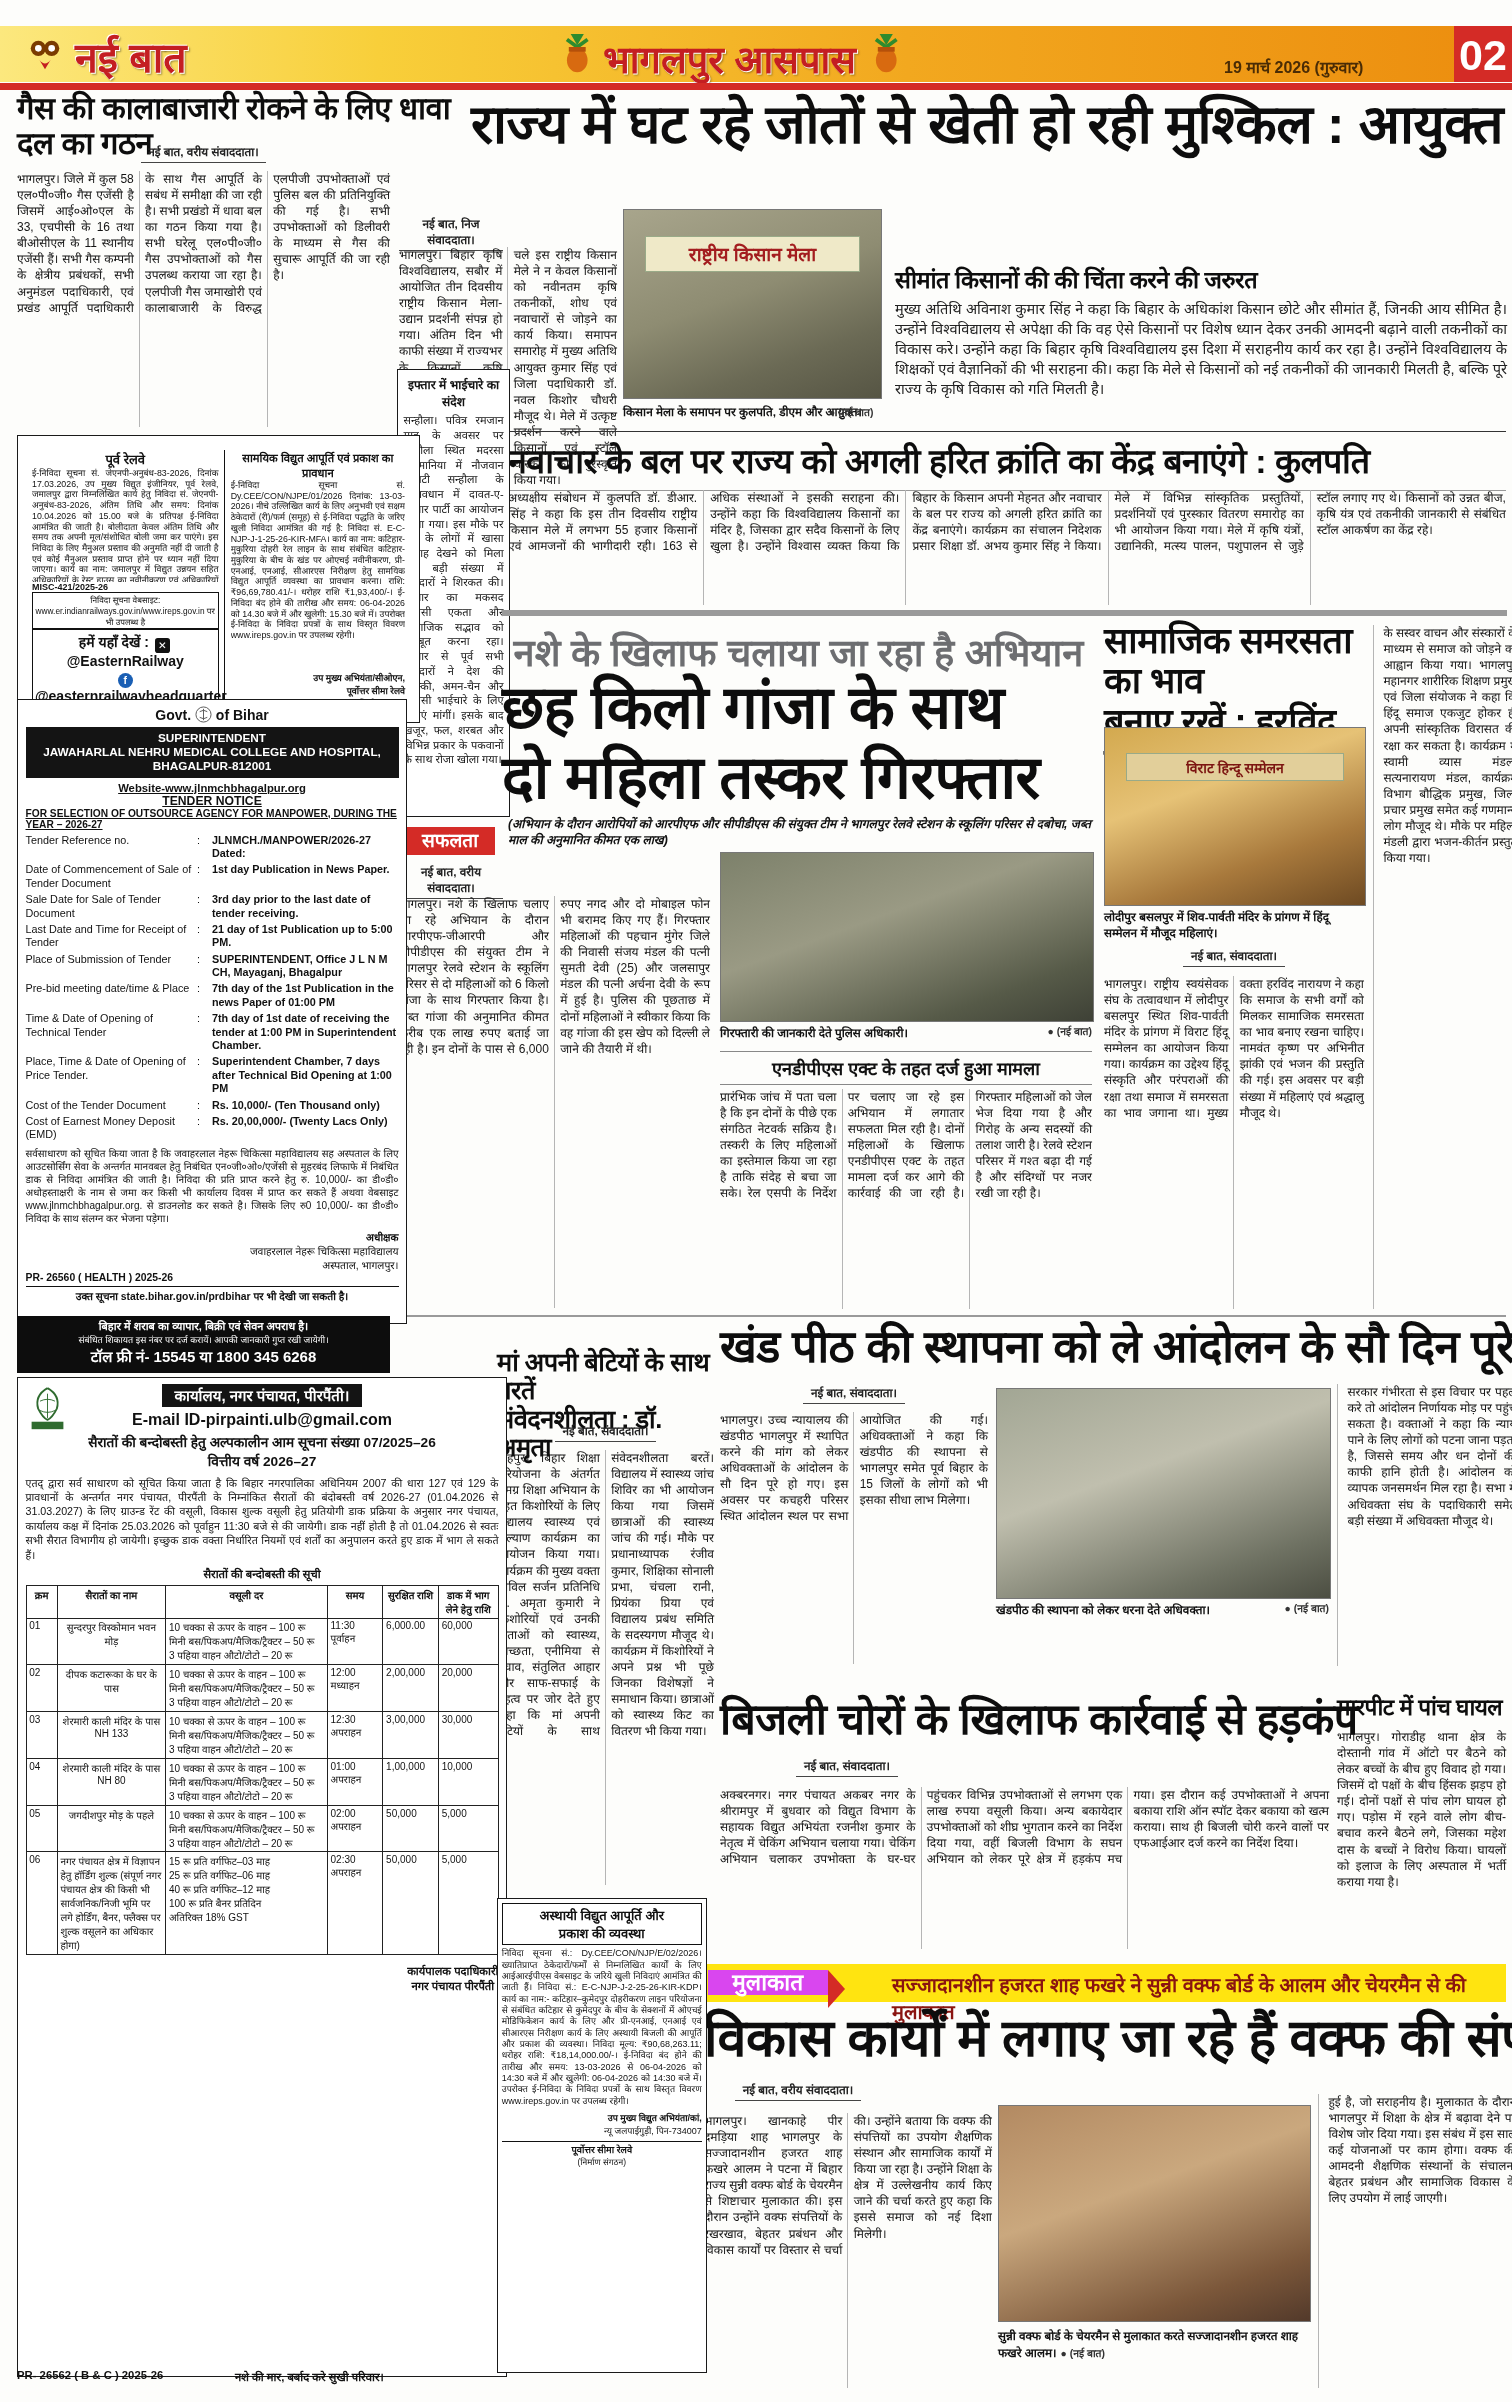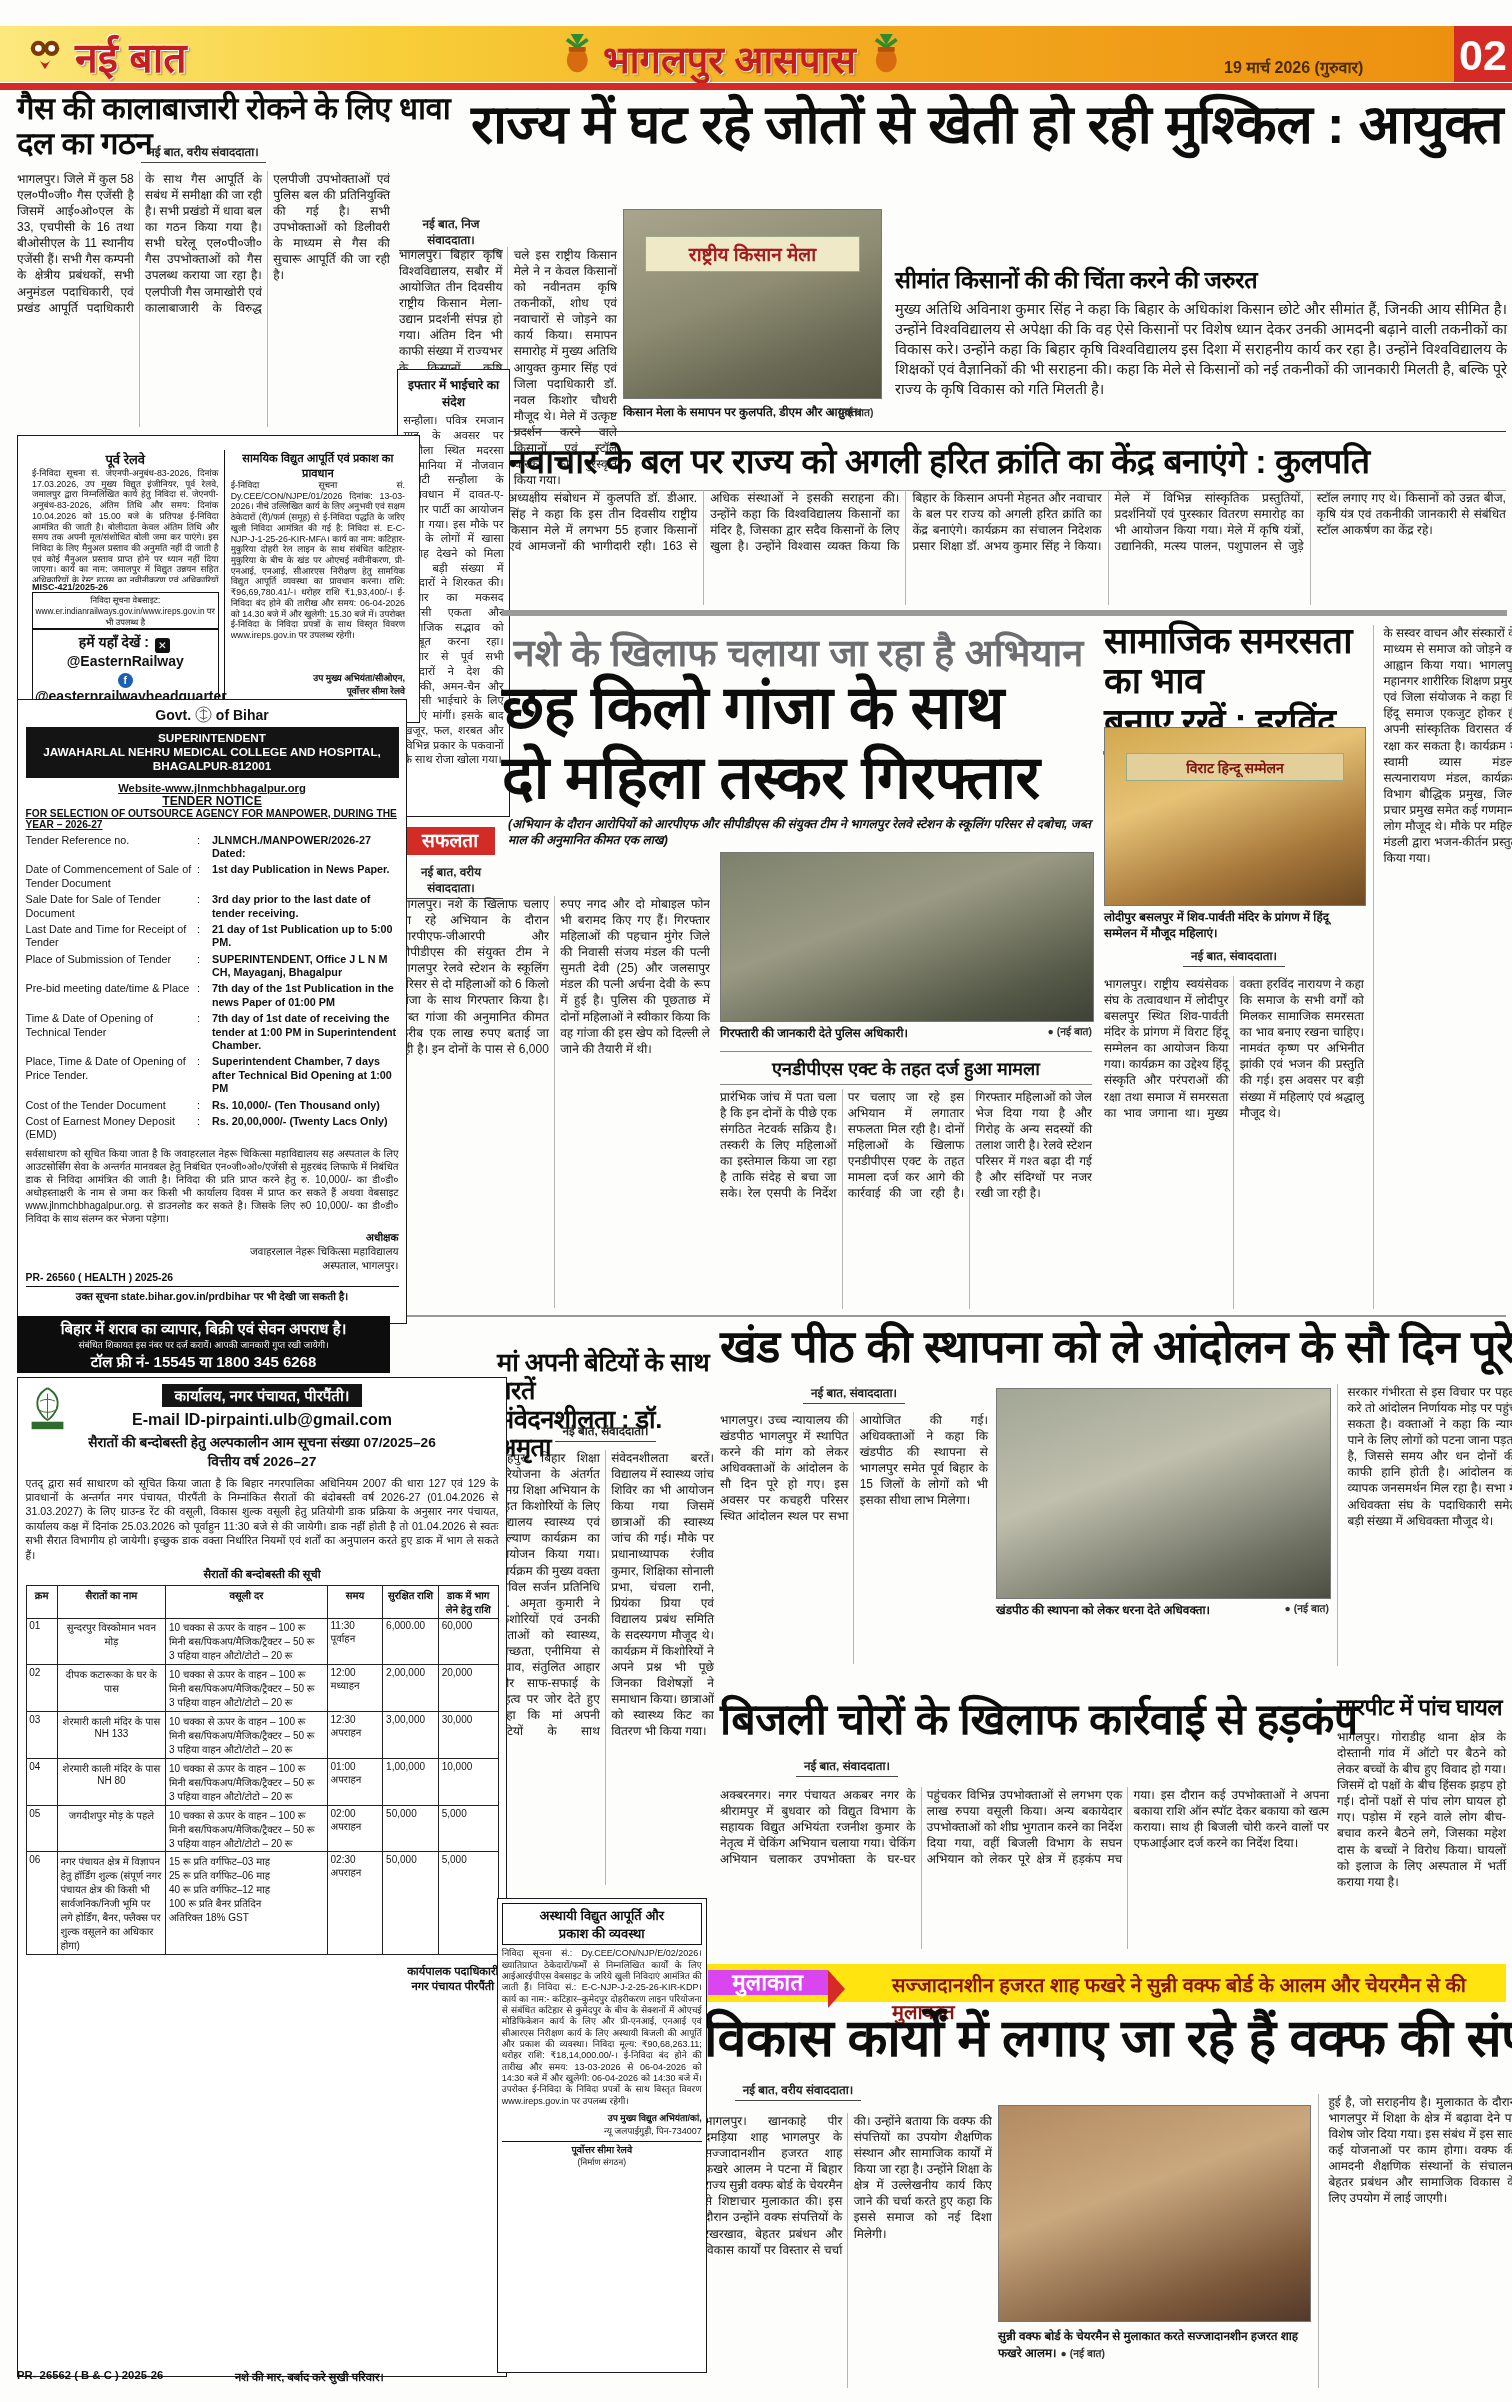--- a/index.html
+++ b/index.html
@@ -284,21 +284,21 @@
 
     <div style="font-size:10px;line-height:1.3;text-align:justify;margin-top:4.7px;">सर्वसाधारण को सूचित किया जाता है कि जवाहरलाल नेहरू चिकित्सा महाविद्यालय सह अस्पताल के लिए आउटसोर्सिंग सेवा के अन्तर्गत मानवबल हेतु निबंधित एन०जी०ओ०/एजेंसी से मुहरबंद लिफाफे में निबंधित डाक से निविदा आमंत्रित की जाती है। निविदा की प्रति प्राप्त करने हेतु रु. 10,000/- का डी०डी० अधोहस्ताक्षरी के नाम से जमा कर किसी भी कार्यालय दिवस में प्राप्त कर सकते हैं अथवा वेबसाइट www.jlnmchbhagalpur.org. से डाउनलोड कर सकते है। जिसके लिए रु0 10,000/- का डी०डी० निविदा के साथ संलग्न कर भेजना पड़ेगा।</div>
     <div style="text-align:right;font-size:10.4px;font-weight:bold;margin-top:5.6px;">अधीक्षक</div>
     <div style="text-align:right;font-size:10.4px;">जवाहरलाल नेहरू चिकित्सा महाविद्यालय</div>
     <div style="text-align:right;font-size:10.4px;">अस्पताल, भागलपुर।</div>
     <div style="font-size:10.4px;font-weight:bold;">PR- 26560 ( HEALTH ) 2025-26</div>
     <div style="text-align:center;font-size:10.4px;font-weight:bold;border-top:0.9px solid #111;margin-top:2.8px;padding-top:1.9px;">उक्त सूचना state.bihar.gov.in/prdbihar पर भी देखी जा सकती है।</div>
   </div>
 
   <div class="abs black-banner" style="left:17px;top:1316px;width:373px;height:55px;padding-top:1.9px;">
-    <div style="font-size:15px;font-weight:bold;">बिहार में शराब का व्यापार, बिक्री एवं सेवन अपराध है।</div>
+    <div style="font-size:11px;font-weight:bold;">बिहार में शराब का व्यापार, बिक्री एवं सेवन अपराध है।</div>
     <div style="font-size:9px;">संबंधित शिकायत इस नंबर पर दर्ज करायें। आपकी जानकारी गुप्त रखी जायेगी।</div>
     <div style="font-size:15px;font-weight:bold;">टॉल फ्री नं- 15545 या 1800 345 6268</div>
   </div>
 
   <div class="abs boxed" style="left:17px;top:1377px;width:473px;height:987px;padding:5.6px 7.5px;">
     <div style="position:relative;">
       <span style="position:absolute;left:0;top:0;width:43px;height:53px;"><svg width="43" height="53" viewBox="0 0 46 56">
             <rect x="6" y="40" width="34" height="8" fill="#2f6b2f"></rect>
             <path d="M23 4 q-14 8 -10 22 q5 10 10 12 q5 -2 10 -12 q4 -14 -10 -22" fill="none" stroke="#2f6b2f" stroke-width="2"></path>
             <path d="M23 10 v26 M15 18 q8 -4 16 0 M15 28 q8 4 16 0" stroke="#2f6b2f" fill="none"></path>

